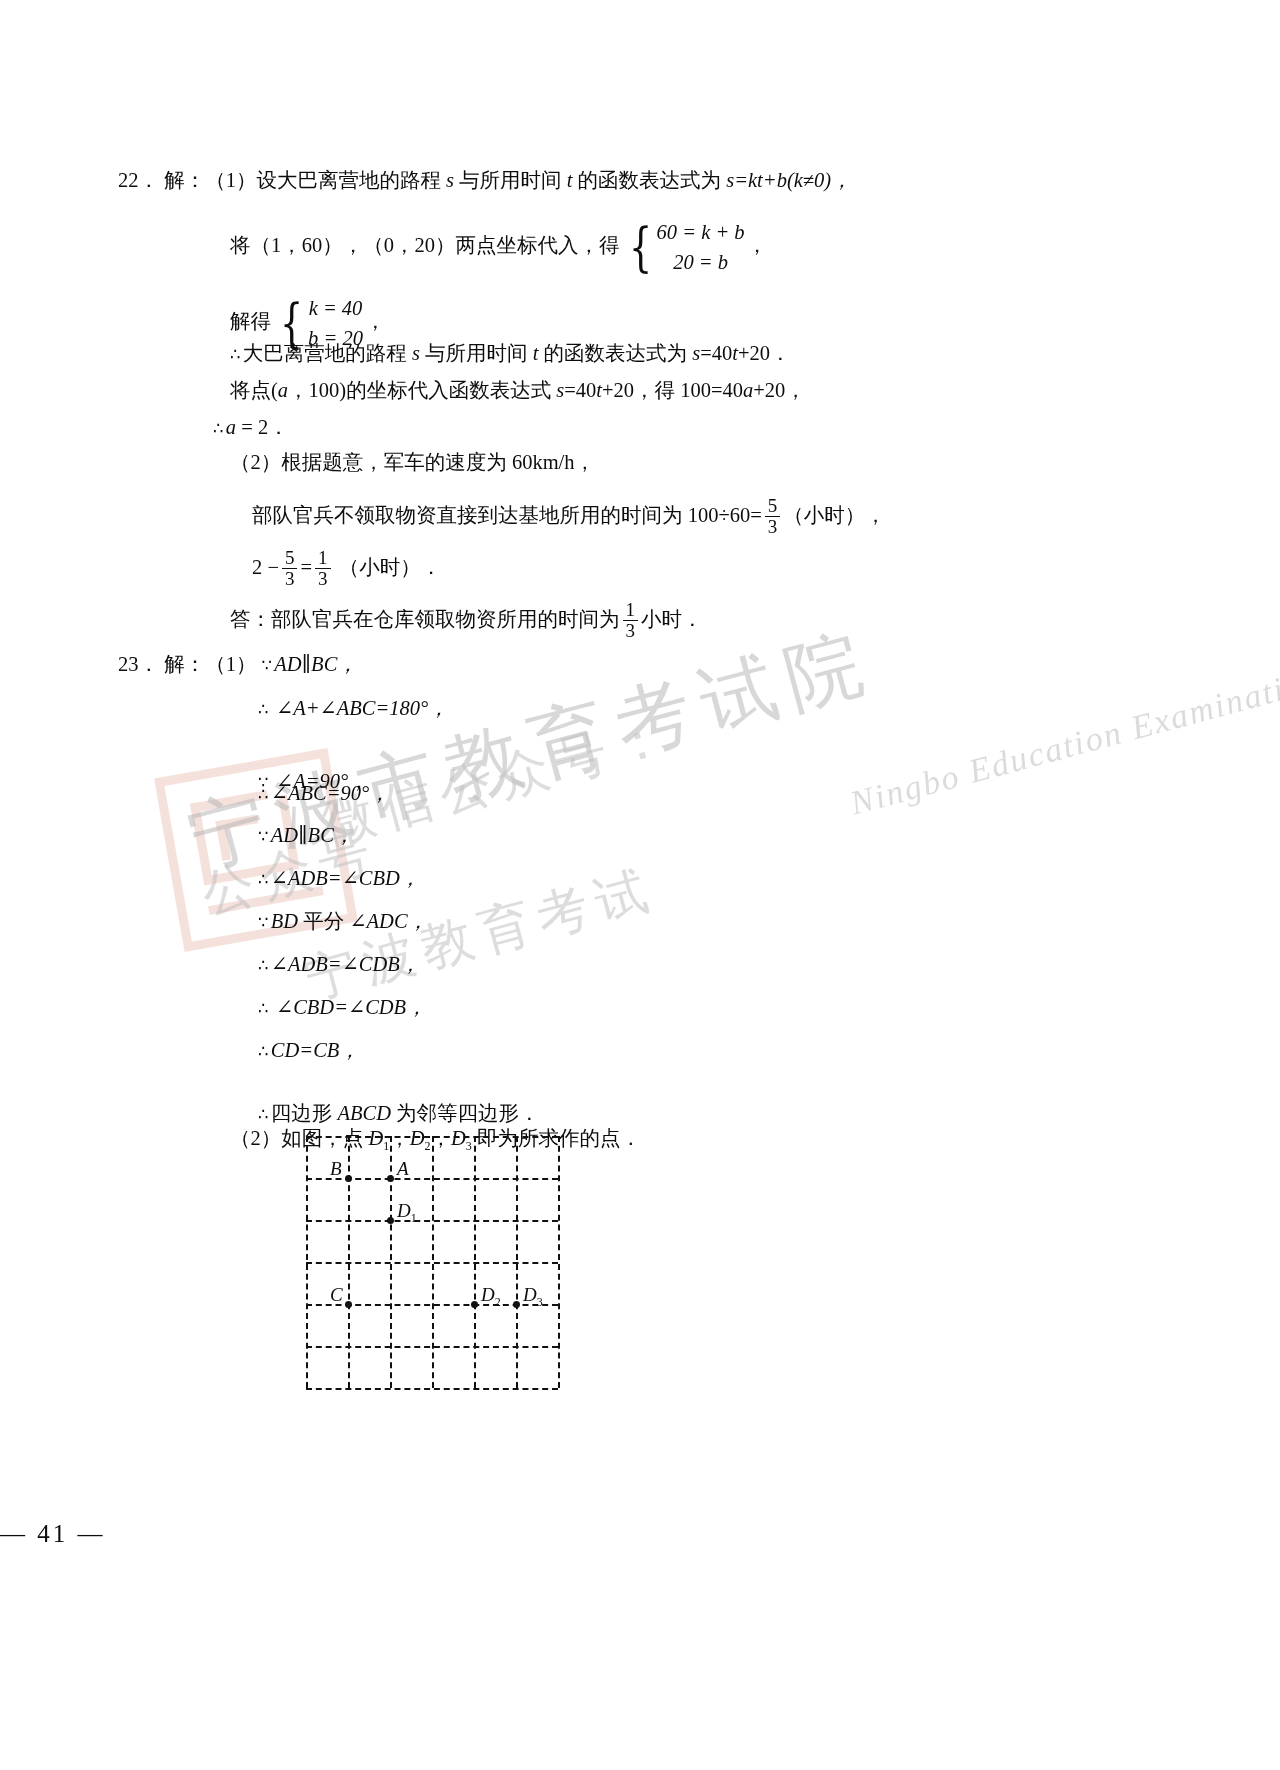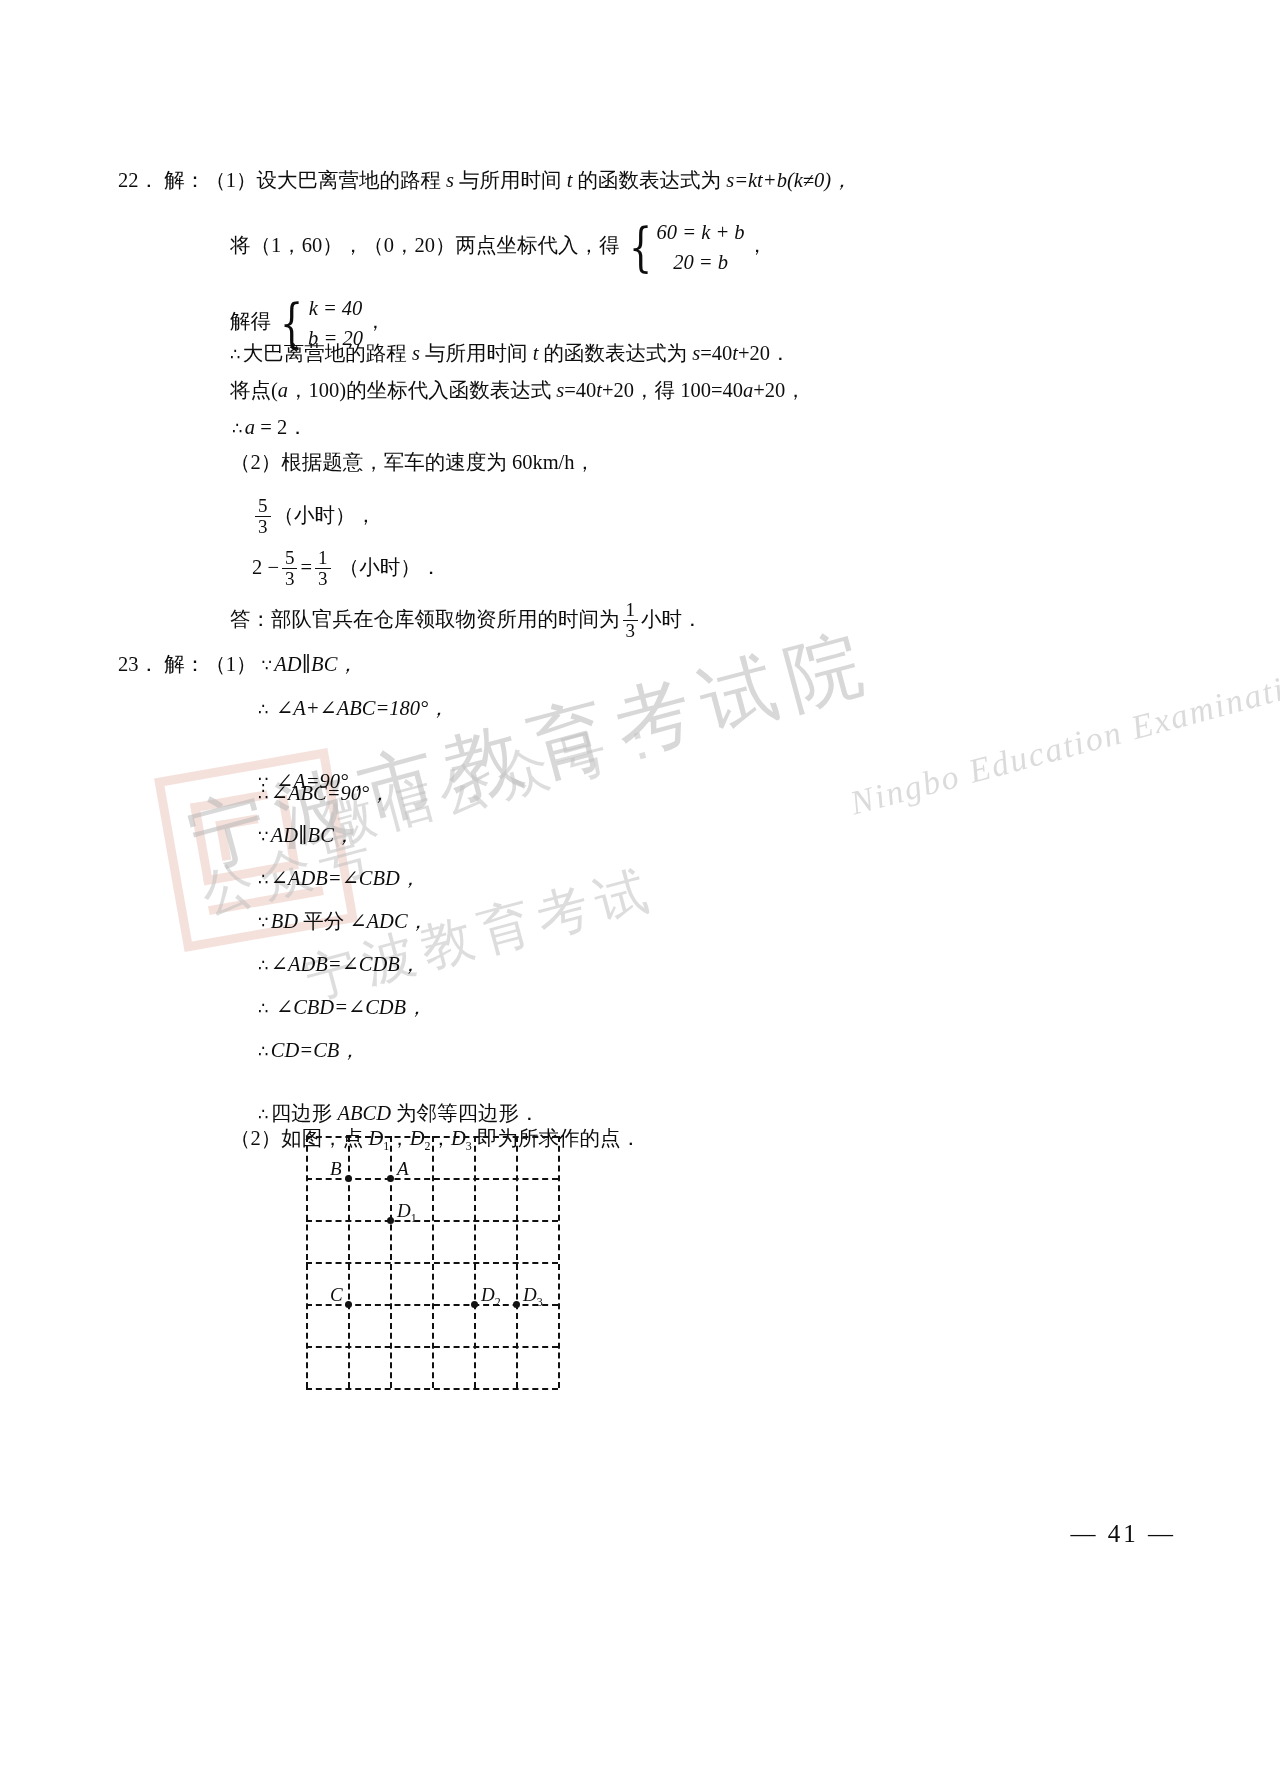--- a/index.html
+++ b/index.html
@@ -124,21 +124,21 @@
   }
   .plabel{
     position:absolute;font-style:italic;font-size:19px;
     font-family:"Liberation Serif","DejaVu Serif",serif;
     white-space:nowrap;
   }
   .plabel sub{font-size:12px;font-style:normal;}
 
   
   .footer{
-    position:absolute;left:0;top:1520px;width:1176px;text-align:right;
+    position:absolute;left:0;top:1520px;width:1176px;text-align:left;
     font-size:25px;letter-spacing:3px;
     font-family:"Liberation Serif","DejaVu Serif",serif;
   }
 </style>
 </head>
 <body>
 
 <div class="page">
 
   <div class="wm wm-seal">
@@ -186,28 +186,28 @@
       <span class="it">t</span>
       <span class="cn">的函数表达式为</span>
       <span class="it">s</span><span>=40</span><span class="it">t</span><span class="cn">+20．</span>
     </div>
 
     <div class="line" style="left:230px;top:380px;">
       <span class="cn">将点(</span><span class="it">a</span><span class="cn">，100)的坐标代入函数表达式</span>
       <span class="it">s</span><span>=40</span><span class="it">t</span><span class="cn">+20，得 100=40</span><span class="it">a</span><span class="cn">+20，</span>
     </div>
 
-    <div class="line" style="left:232px;top:417px;">
+    <div class="line" style="left:213px;top:417px;">
       <span class="therefore">∴</span><span class="it">a</span><span> = 2．</span>
     </div>
 
     <div class="line cn" style="left:230px;top:452px;text-align:right;">（2）根据题意，军车的速度为 60km/h，</div>
 
     <div class="line" style="left:252px;top:496px;">
-      <span class="frac"><span class="num">5</span><span class="den">3</span></span><span class="cn">（小时），</span>
+      <span class="cn">部队官兵不领取物资直接到达基地所用的时间为 100÷60=</span><span class="frac"><span class="num">5</span><span class="den">3</span></span><span class="cn">（小时），</span>
     </div>
 
     <div class="line" style="left:252px;top:548px;">
       <span>2 −</span><span class="frac"><span class="num">5</span><span class="den">3</span></span><span>=</span><span class="frac"><span class="num">1</span><span class="den">3</span></span>
       <span class="cn">（小时）．</span>
     </div>
 
     <div class="line" style="left:230px;top:600px;">
       <span class="cn">答：部队官兵在仓库领取物资所用的时间为</span><span class="frac"><span class="num">1</span><span class="den">3</span></span><span class="cn">小时．</span>
     </div>

